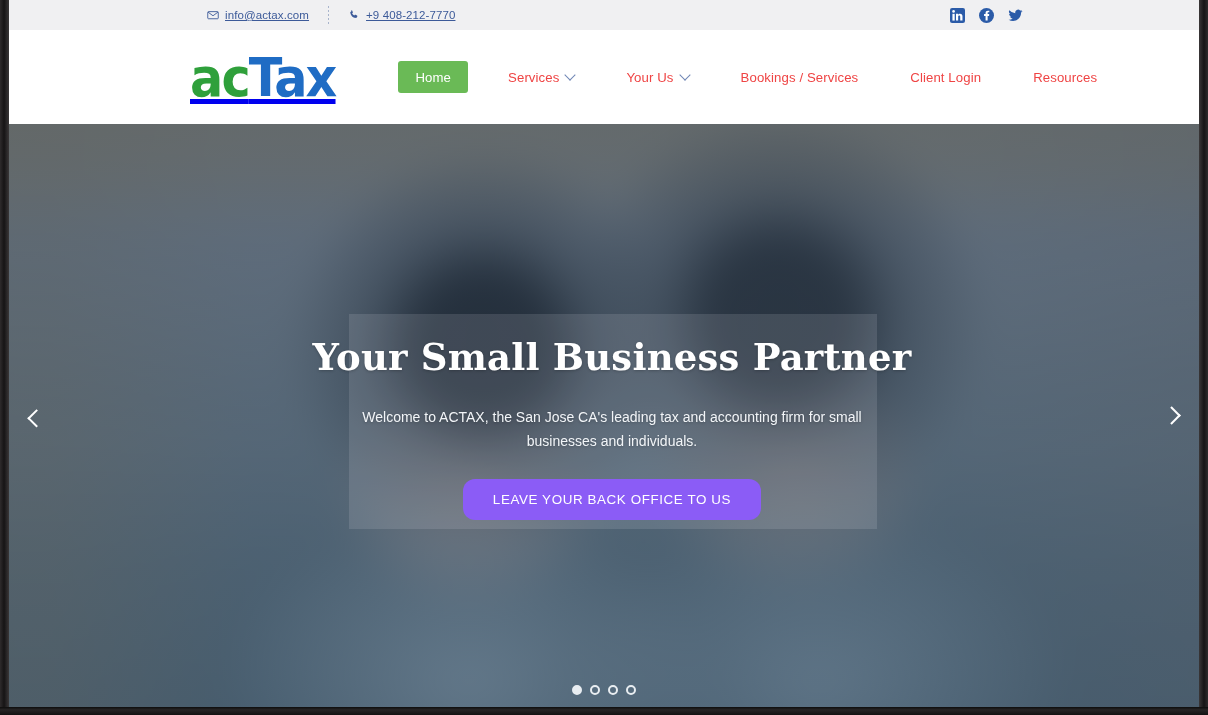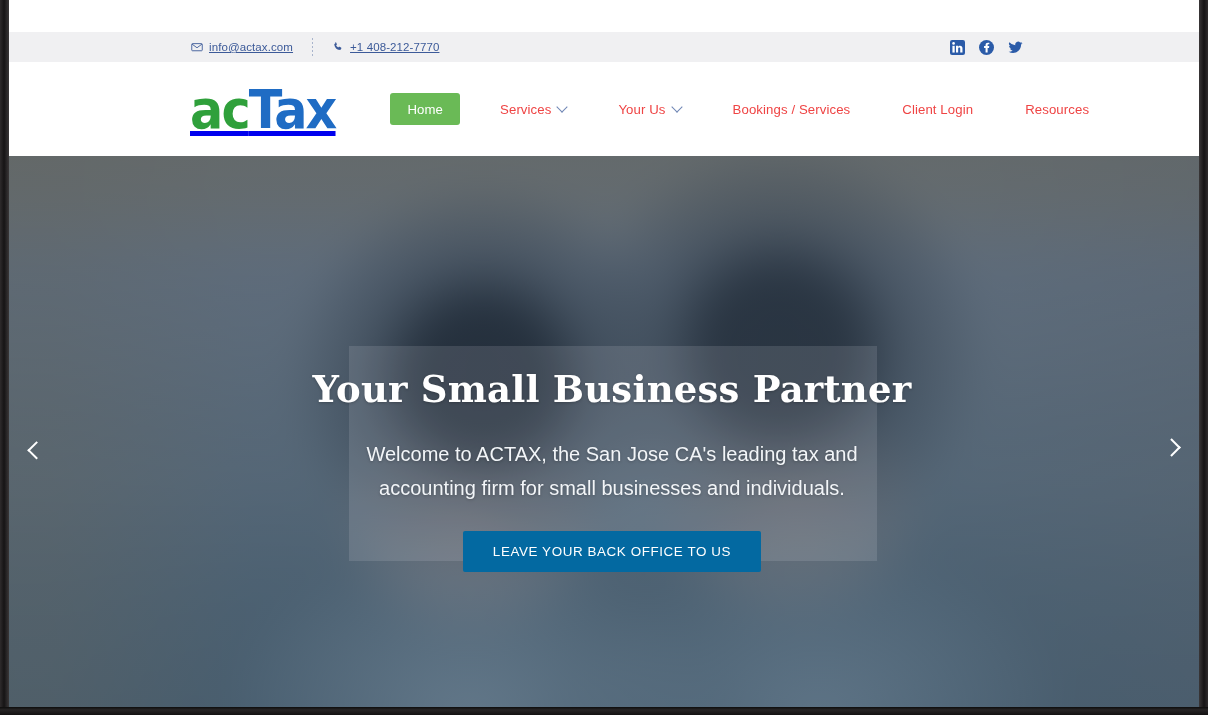--- a/index.html
+++ b/index.html
@@ -47,23 +47,22 @@
     overflow: hidden;
     background: #ffffff;
   }
 
   
   .topbar {
     height: 30px;
     background: #f0f0f2;
     display: flex;
     align-items: center;
-    padding: 0 11px 0 0;
+    padding: 0 11px 0 16px;
     position: relative;
-    margin-top: 32px;
   }
   .topbar-left {
     display: flex;
     align-items: center;
     margin-left: 182px;
   }
   .contact-item {
     display: flex;
     align-items: center;
     gap: 6px;
@@ -95,20 +94,21 @@
     color: #2b5ba8;
   }
 
   
   .header {
     height: 94px;
     background: #ffffff;
     display: flex;
     align-items: center;
     position: relative;
+    gap: 8px;
   }
   .logo {
     margin-left: 181px;
     font-family: "DejaVu Sans", sans-serif;
     font-weight: bold;
     font-size: 53px;
     line-height: 1;
     letter-spacing: -2px;
     user-select: none;
     display: flex;
@@ -203,36 +203,36 @@
     font-family: "DejaVu Serif", serif;
     font-weight: bold;
     font-size: 37px;
     line-height: 1.15;
     letter-spacing: .2px;
     text-shadow: 0 1px 3px rgba(0,0,0,.22);
   }
   .hero-sub {
     margin: 26px auto 0;
     width: 540px;
-    font-size: 20px;
+    font-size: 14px;
     line-height: 1.72;
     font-weight: 400;
     color: #f2f5f8;
     text-shadow: 0 1px 3px rgba(0,0,0,.22);
   }
   .hero-cta {
     display: inline-block;
     margin-top: 26px;
-    background: #0369a1;
+    background: #8b5cf6;
     color: #ffffff;
     font-size: 13.4px;
     letter-spacing: .6px;
     padding: 13px 30px;
     border: none;
-    border-radius: 2px;
+    border-radius: 12px;
     cursor: pointer;
     font-family: "Liberation Sans", sans-serif;
   }
 
   
   .slider-arrow {
     position: absolute;
     top: 50%;
     transform: translateY(-50%);
     width: 34px;
@@ -294,21 +294,21 @@
           </span>
           <span>info@actax.com</span>
         </a>
         <span class="contact-sep"></span>
         <a class="contact-item" href="#">
           <span class="ico">
             <svg width="12" height="12" viewBox="0 0 16 16" fill="#3c5a99">
               <path d="M4.3 1.6c.5-.2 1 .1 1.2.5l.9 1.9c.2.4.1.9-.3 1.2l-.7.5c.6 1.4 1.6 2.4 3 3l.5-.7c.3-.4.8-.5 1.2-.3l1.9.9c.5.2.7.8.5 1.2l-.6 1.3c-.2.5-.7.8-1.3.7C6.9 12.2 3.8 9.1 3 5c-.1-.5.2-1.1.7-1.3l.6-.3z"></path>
             </svg>
           </span>
-          <span>+1 408-212-7770</span>
+          <span>+9 408-212-7770</span>
         </a>
       </div>
 
       <div class="topbar-right">
         <a href="#">
           <svg class="social-icon" viewBox="0 0 16 16" fill="#2b5ba8">
             <rect x="0" y="0" width="16" height="16" rx="2.2"></rect>
             <rect x="2.6" y="6.2" width="2.4" height="7.2" fill="#fff"></rect>
             <circle cx="3.8" cy="3.6" r="1.4" fill="#fff"></circle>
             <path d="M6.4 6.2h2.3v1c.4-.7 1.1-1.2 2.1-1.2 1.6 0 2.5 1 2.5 2.9v4.5h-2.4V9.4c0-.9-.3-1.4-1.1-1.4-.7 0-1.1.5-1.1 1.4v4h-2.3V6.2z" fill="#fff"></path>

